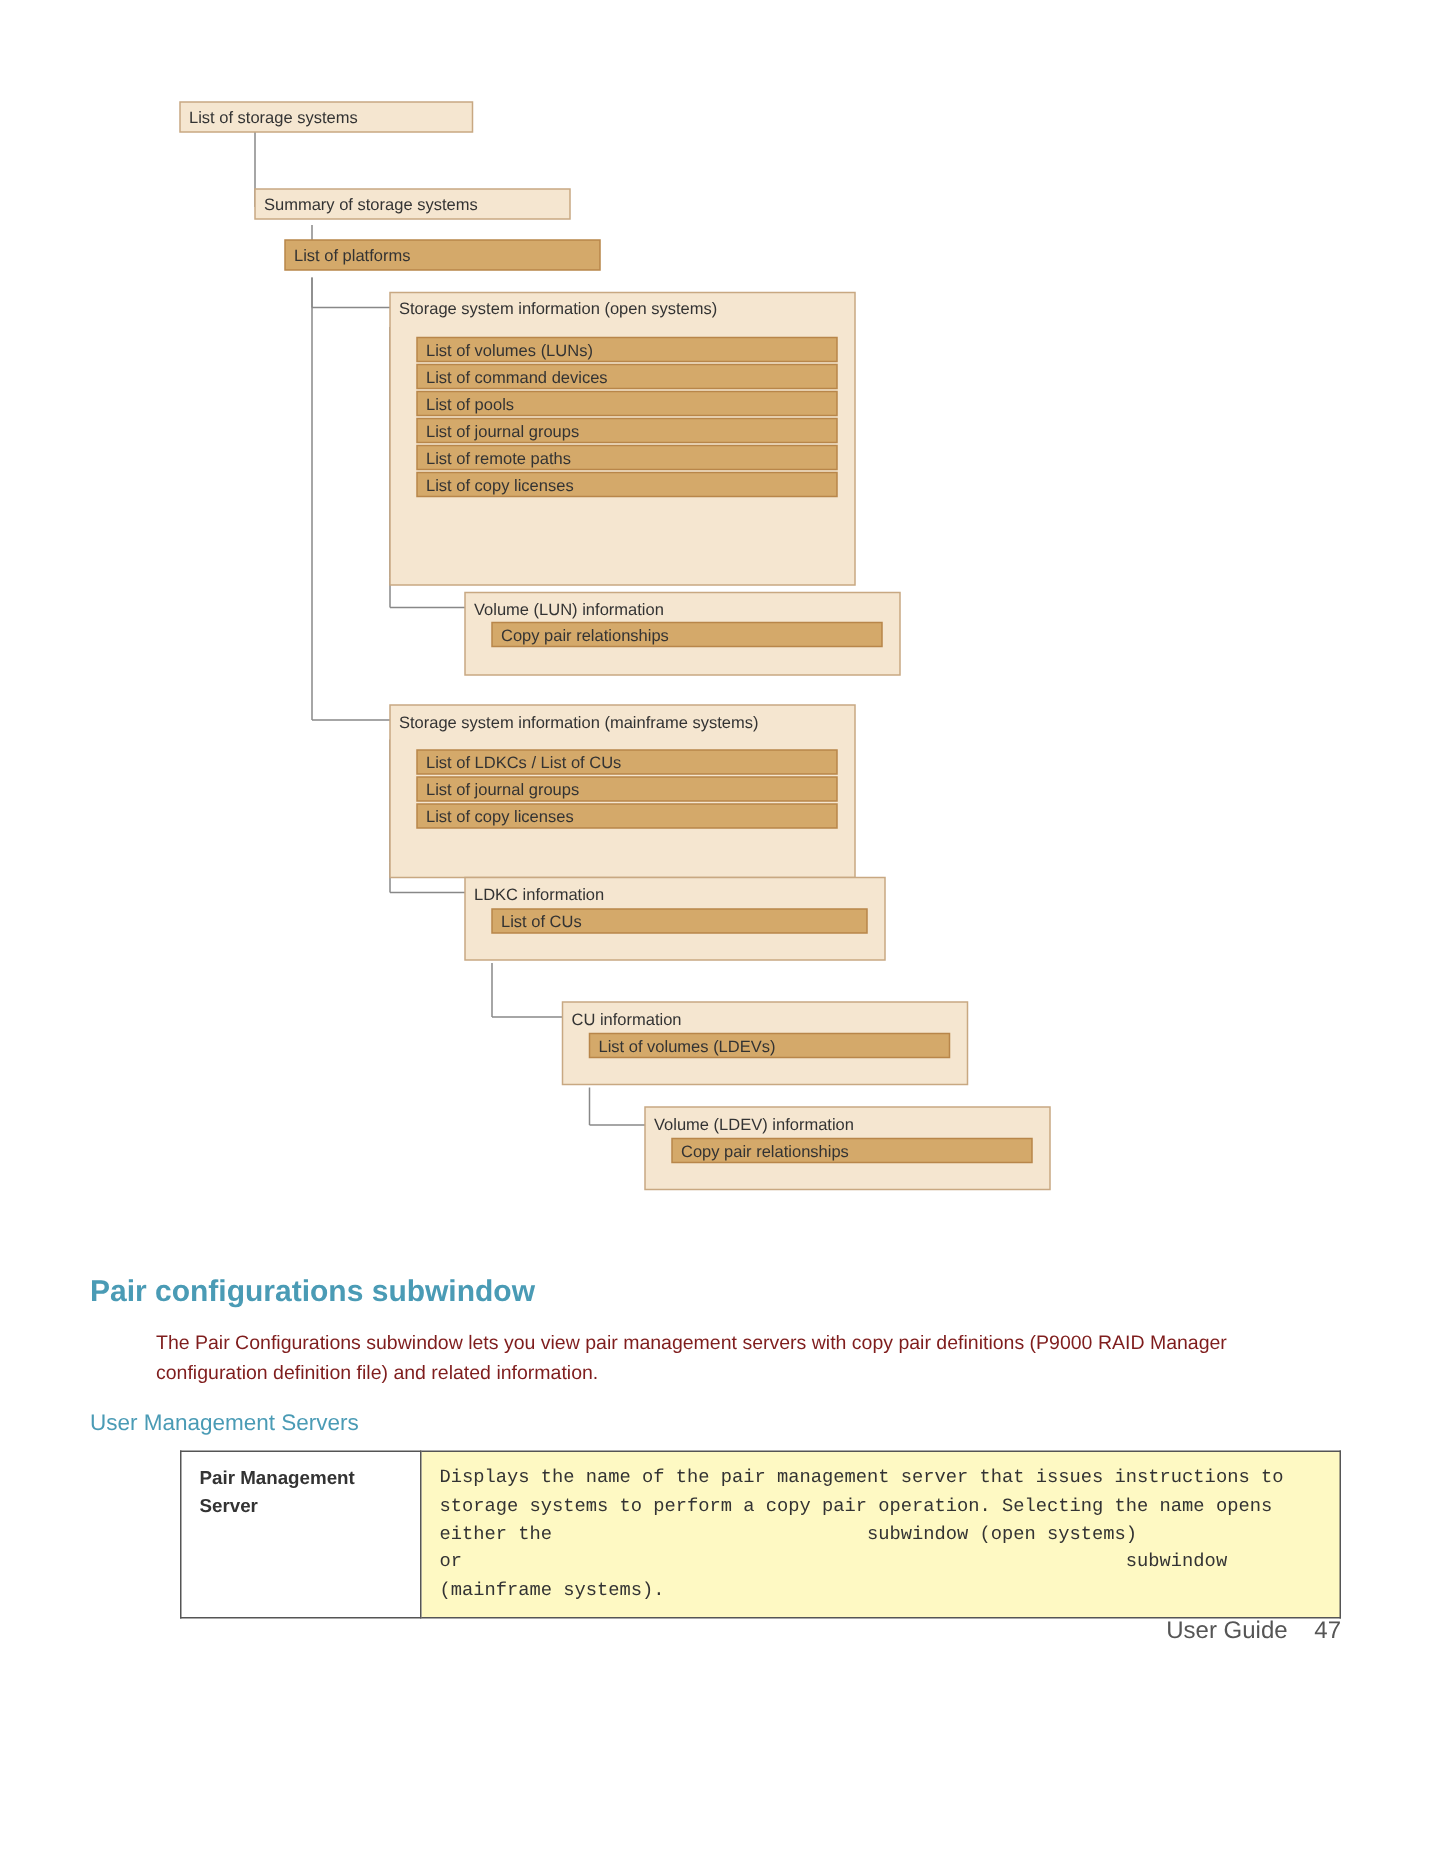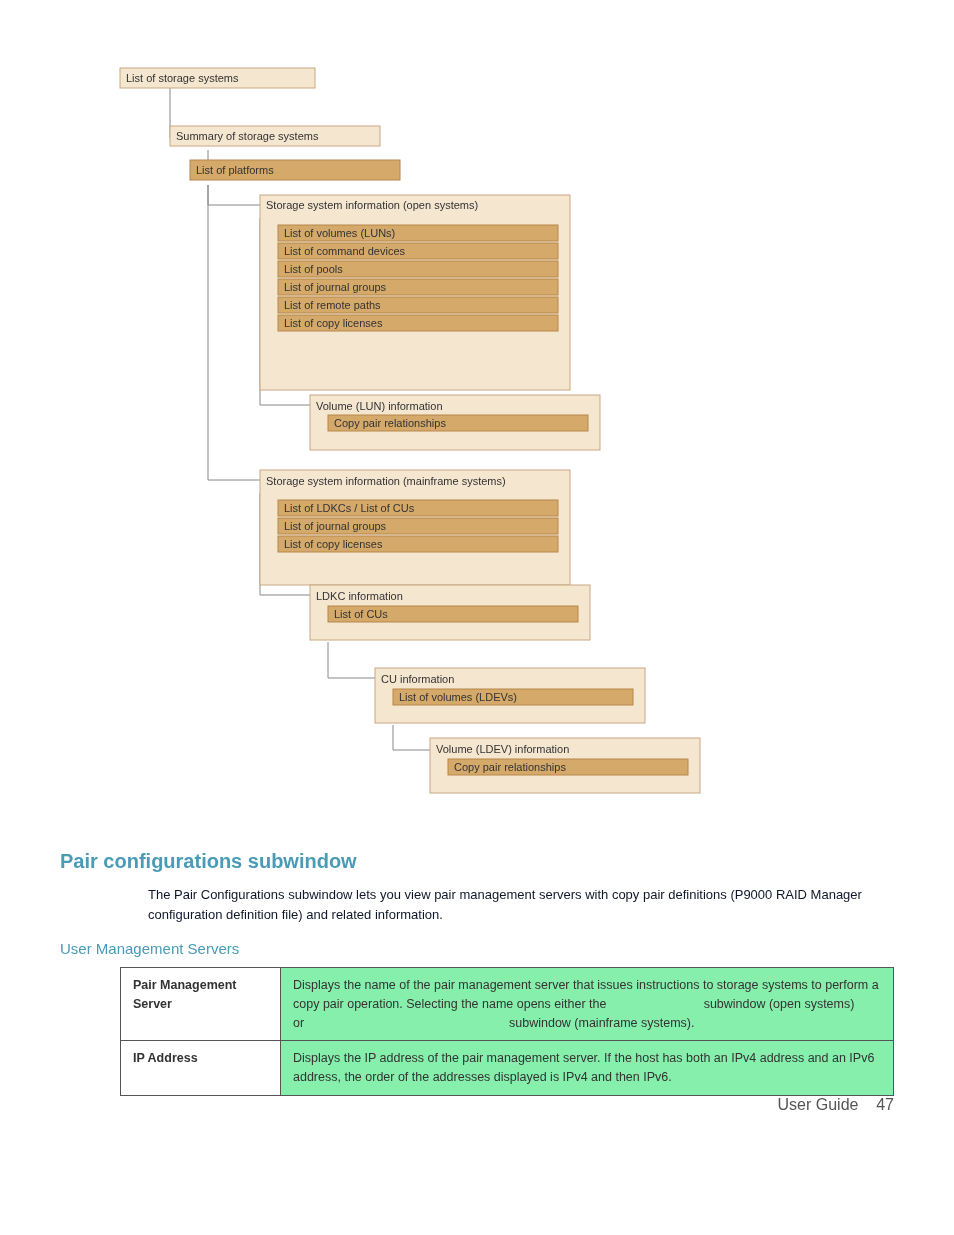--- a/index.html
+++ b/index.html
@@ -25,24 +25,24 @@
     .subsection-heading {
       color: #4a9bb5;
       font-size: 15px;
       font-weight: normal;
       margin-bottom: 10px;
       margin-top: 16px;
     }
 
     .description-text {
       font-size: 13px;
-      color: #0f172a;
+      color: #7f1d1d;
       line-height: 1.5;
       margin-bottom: 16px;
-      margin-left: 88px;
+      margin-left: 44px;
     }
 
     
     .info-table {
       width: 100%;
       border-collapse: collapse;
       margin-left: 60px;
       width: calc(100% - 60px);
       border: 1px solid #555;
     }
@@ -55,21 +55,22 @@
       line-height: 1.5;
     }
 
     .info-table td.label-cell {
       font-weight: bold;
       width: 160px;
       background: #fff;
     }
 
     .info-table td.value-cell {
-      background: #86efac;
+      background: #fef9c3;
+      font-family: Liberation Mono, monospace;
     }
 
     
     .page-footer {
       text-align: right;
       font-size: 16px;
       color: #555;
     }
 
     
@@ -234,22 +235,18 @@
 <h3 class="subsection-heading">User Management Servers</h3>
 
 <table class="info-table">
   <tbody>
     <tr>
       <td class="label-cell">Pair Management Server</td>
       <td class="value-cell">
         Displays the name of the pair management server that issues instructions to storage systems to perform a copy pair operation. Selecting the name opens either the &nbsp;&nbsp;&nbsp;&nbsp;&nbsp;&nbsp;&nbsp;&nbsp;&nbsp;&nbsp;&nbsp;&nbsp;&nbsp;&nbsp;&nbsp;&nbsp;&nbsp;&nbsp;&nbsp;&nbsp;&nbsp;&nbsp;&nbsp;&nbsp;&nbsp;&nbsp; subwindow (open systems)<br>or &nbsp;&nbsp;&nbsp;&nbsp;&nbsp;&nbsp;&nbsp;&nbsp;&nbsp;&nbsp;&nbsp;&nbsp;&nbsp;&nbsp;&nbsp;&nbsp;&nbsp;&nbsp;&nbsp;&nbsp;&nbsp;&nbsp;&nbsp;&nbsp;&nbsp;&nbsp;&nbsp;&nbsp;&nbsp;&nbsp;&nbsp;&nbsp;&nbsp;&nbsp;&nbsp;&nbsp;&nbsp;&nbsp;&nbsp;&nbsp;&nbsp;&nbsp;&nbsp;&nbsp;&nbsp;&nbsp;&nbsp;&nbsp;&nbsp;&nbsp;&nbsp;&nbsp;&nbsp;&nbsp;&nbsp;&nbsp;&nbsp; subwindow (mainframe systems).
       </td>
     </tr>
-    <tr>
-      <td class="label-cell">IP Address</td>
-      <td class="value-cell">Displays the IP address of the pair management server. If the host has both an IPv4 address and an IPv6 address, the order of the addresses displayed is IPv4 and then IPv6.</td>
-    </tr>
   </tbody>
 </table>
 
 <div class="page-footer">
   <span>User Guide</span>&nbsp;&nbsp;&nbsp;&nbsp;<span>47</span>
 </div>
 
 </body></html>

